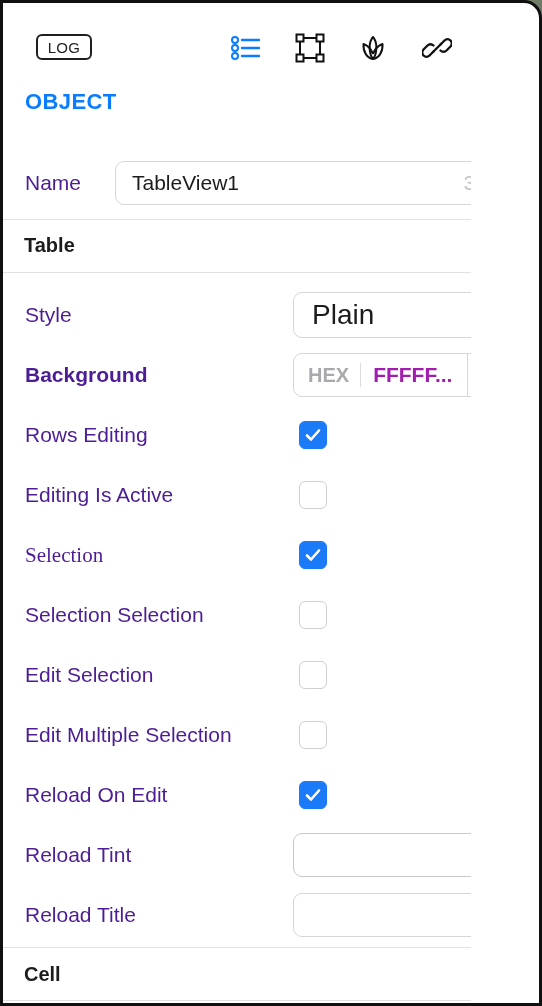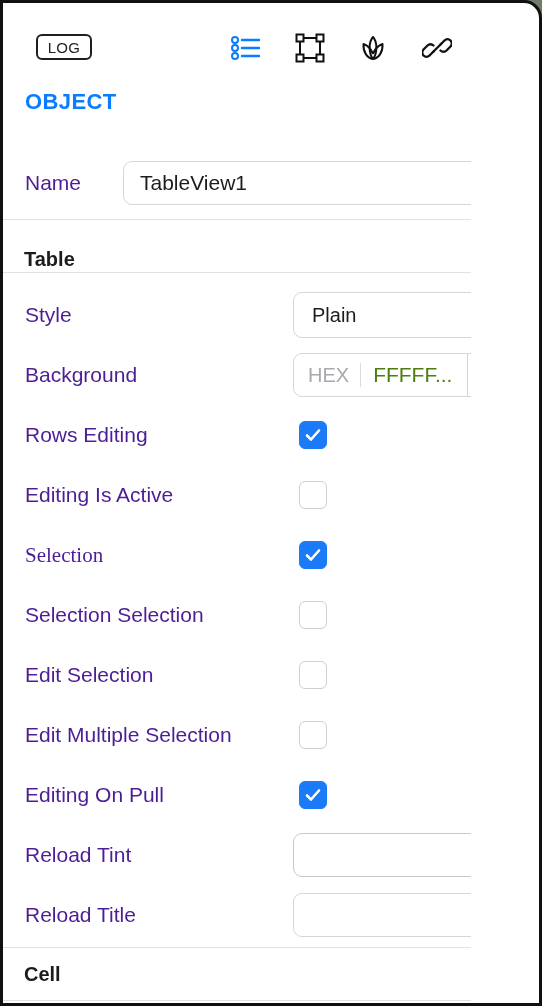--- a/index.html
+++ b/index.html
@@ -166,21 +166,21 @@
     display: flex;
     align-items: stretch;
     overflow: hidden;
     cursor: pointer;
   }
   .select .sel-value {
     flex: 1;
     display: flex;
     align-items: center;
     padding-left: 18px;
-    font-size: 20px;
+    font-size: 28px;
     color: #1c1c1e;
   }
   .select .stepper {
     width: 46px;
     background: #1a7af8;
     display: flex;
     align-items: center;
     justify-content: center;
   }
 
@@ -207,21 +207,21 @@
     width: 1px;
     margin: 9px 0;
     background: #dcdcde;
   }
   .hexfield .hex-value {
     flex: 1;
     display: flex;
     align-items: center;
     padding-left: 12px;
     font-size: 21px;
-    color: #4d7c0f;
+    color: #a21caf;
     white-space: nowrap;
     overflow: hidden;
   }
   .hexfield .swatch {
     width: 52px;
     border-left: 1px solid #d6d6d8;
     background: #ffffff;
   }
 
   
@@ -328,48 +328,48 @@
           </svg>
         </div>
 
       </div>
     </div>
 
     <div class="object-heading">OBJECT</div>
 
     <div class="row" style="top:150px;">
       <div class="row-label">Name</div>
-      <div class="textfield" style="left:120px; top:8px; width:388px; height:44px;">
+      <div class="textfield" style="left:112px; top:8px; width:388px; height:44px;">
         <span class="value">TableView1</span>
         <span class="counter">31</span>
       </div>
     </div>
 
     <div class="divider" style="top:216px;"></div>
 
-    <div class="section-header" style="top:230px;">
+    <div class="section-header" style="top:216px;">
       <div class="title">Table</div>
     </div>
 
     <div class="divider" style="top:269px;"></div>
 
     <div class="row" style="top:282px;">
       <div class="row-label">Style</div>
       <div class="select" style="left:290px; top:7px; width:228px; height:46px;">
         <span class="sel-value">Plain</span>
         <span class="stepper">
           <svg width="18" height="26" viewBox="0 0 18 26">
             <polyline points="4,11 9,5 14,11" fill="none" stroke="#fff" stroke-width="2.4" stroke-linecap="round" stroke-linejoin="round"></polyline>
             <polyline points="4,15 9,21 14,15" fill="none" stroke="#fff" stroke-width="2.4" stroke-linecap="round" stroke-linejoin="round"></polyline>
           </svg>
         </span>
       </div>
     </div>
 
-    <div class="row" style="top:342px;">
+    <div class="row" style="top:342px;font-weight:bold;">
       <div class="row-label">Background</div>
       <div class="hexfield" style="left:290px; top:8px; width:228px; height:44px;text-align:right;">
         <span class="hex-tag">HEX</span>
         <span class="hex-sep"></span>
         <span class="hex-value">FFFFF...</span>
         <span class="swatch"></span>
       </div>
     </div>
 
     <div class="row" style="top:402px;">
@@ -404,21 +404,21 @@
       <div class="row-label">Edit Selection</div>
       <div class="checkbox off" style="left:296px; top:16px;"></div>
     </div>
 
     <div class="row" style="top:702px;text-align:center;">
       <div class="row-label">Edit Multiple Selection</div>
       <div class="checkbox off" style="left:296px; top:16px;"></div>
     </div>
 
     <div class="row" style="top:762px;">
-      <div class="row-label">Editing On Pull</div>
+      <div class="row-label">Reload On Edit</div>
       <div class="checkbox on" style="left:296px; top:16px;">
         <svg width="18" height="18" viewBox="0 0 18 18">
             <polyline points="3,9.5 7,13.5 15,4.5" fill="none" stroke="#fff" stroke-width="2.6" stroke-linecap="round" stroke-linejoin="round"></polyline>
           </svg>
       </div>
     </div>
 
     <div class="row" style="top:822px;">
       <div class="row-label">Reload Tint</div>
       <div class="tintfield" style="left:290px; top:8px; width:228px; height:44px;">

